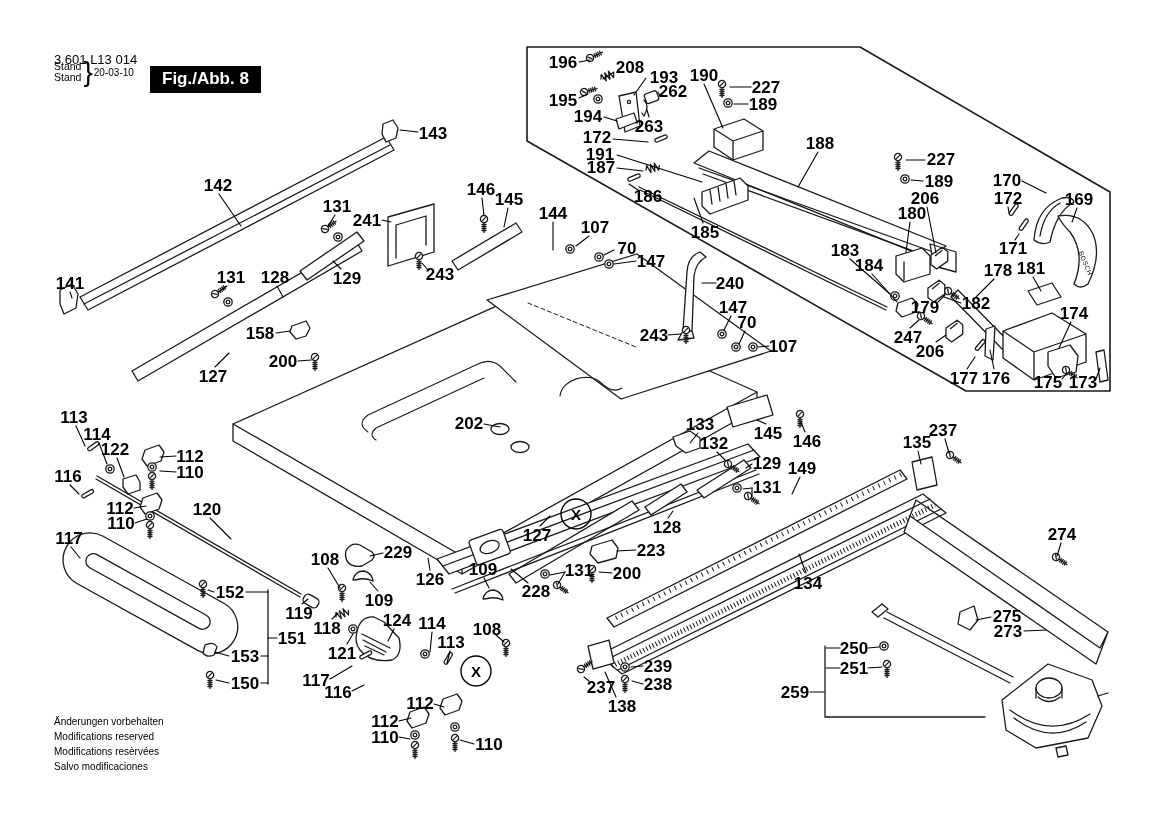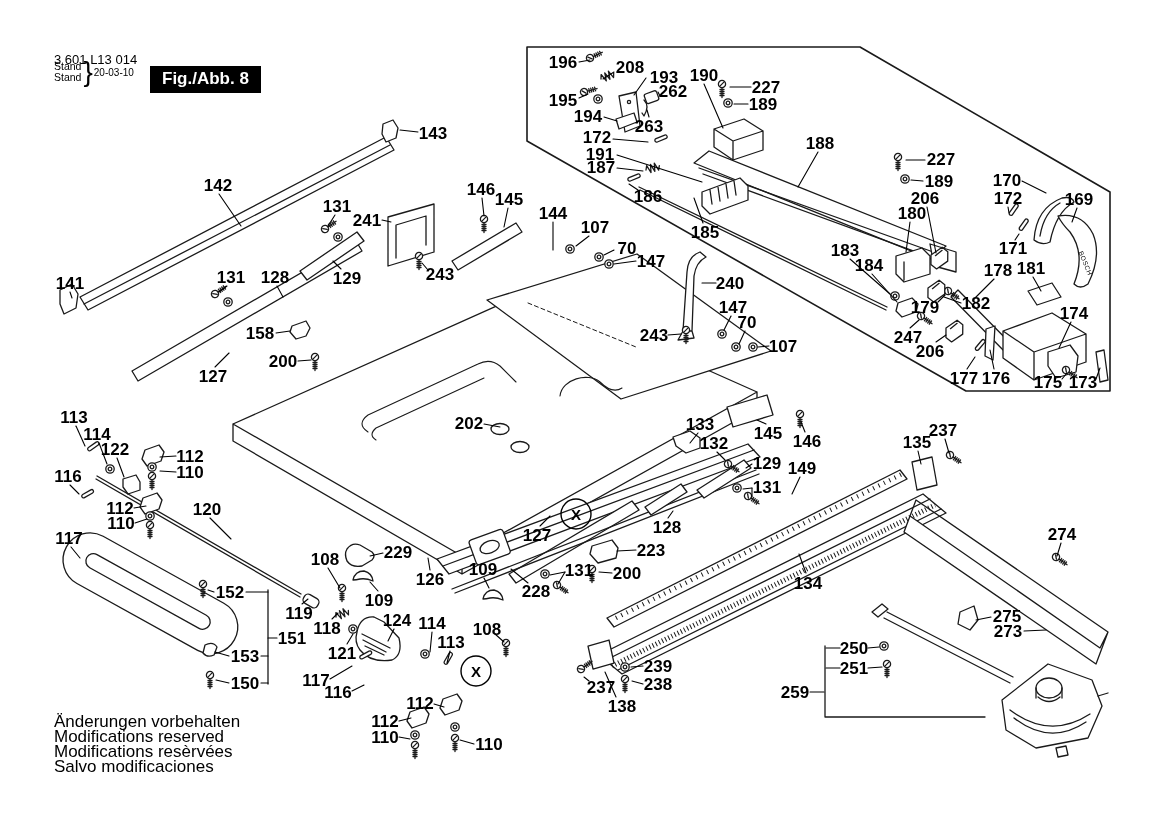--- a/index.html
+++ b/index.html
@@ -6,21 +6,21 @@
   #canvas{position:relative;width:1166px;height:824px;background:#fff;overflow:hidden;
           font-family:"Liberation Sans",sans-serif;color:#000;}
   svg{position:absolute;left:0;top:0;}
   .hdr{position:absolute;left:54px;top:40px;font-size:13px;margin-top:12px;}
   .stand-block{position:absolute;left:54px;top:56px;display:flex;align-items:center;}
   .stand-words{font-size:10.5px;line-height:11px;}
   .brace{font-size:28px;font-weight:400;margin:0 1px 0 2px;}
   .date{font-size:10px;}
   .figbox{position:absolute;left:150px;top:66px;background:#000;color:#fff;
           font-size:17px;font-weight:bold;padding:3px 12px 4px 12px;}
-  .footer{position:absolute;left:54px;top:714px;font-size:17px;line-height:15px;}
+  .footer{position:absolute;left:54px;top:714px;font-size:10px;line-height:15px;}
   text.lbl{font-family:"Liberation Sans",sans-serif;font-size:17px;font-weight:bold;fill:#000;}
   text.xm{font-family:"Liberation Sans",sans-serif;font-size:15px;font-weight:bold;fill:#000;}
   text.brand{font-family:"Liberation Sans",sans-serif;font-size:6.5px;fill:#000;letter-spacing:.5px;}
 </style>
 </head>
 <body>
 
 <div id="canvas">
 
   <svg width="1166" height="824" viewBox="0 0 1166 824">

